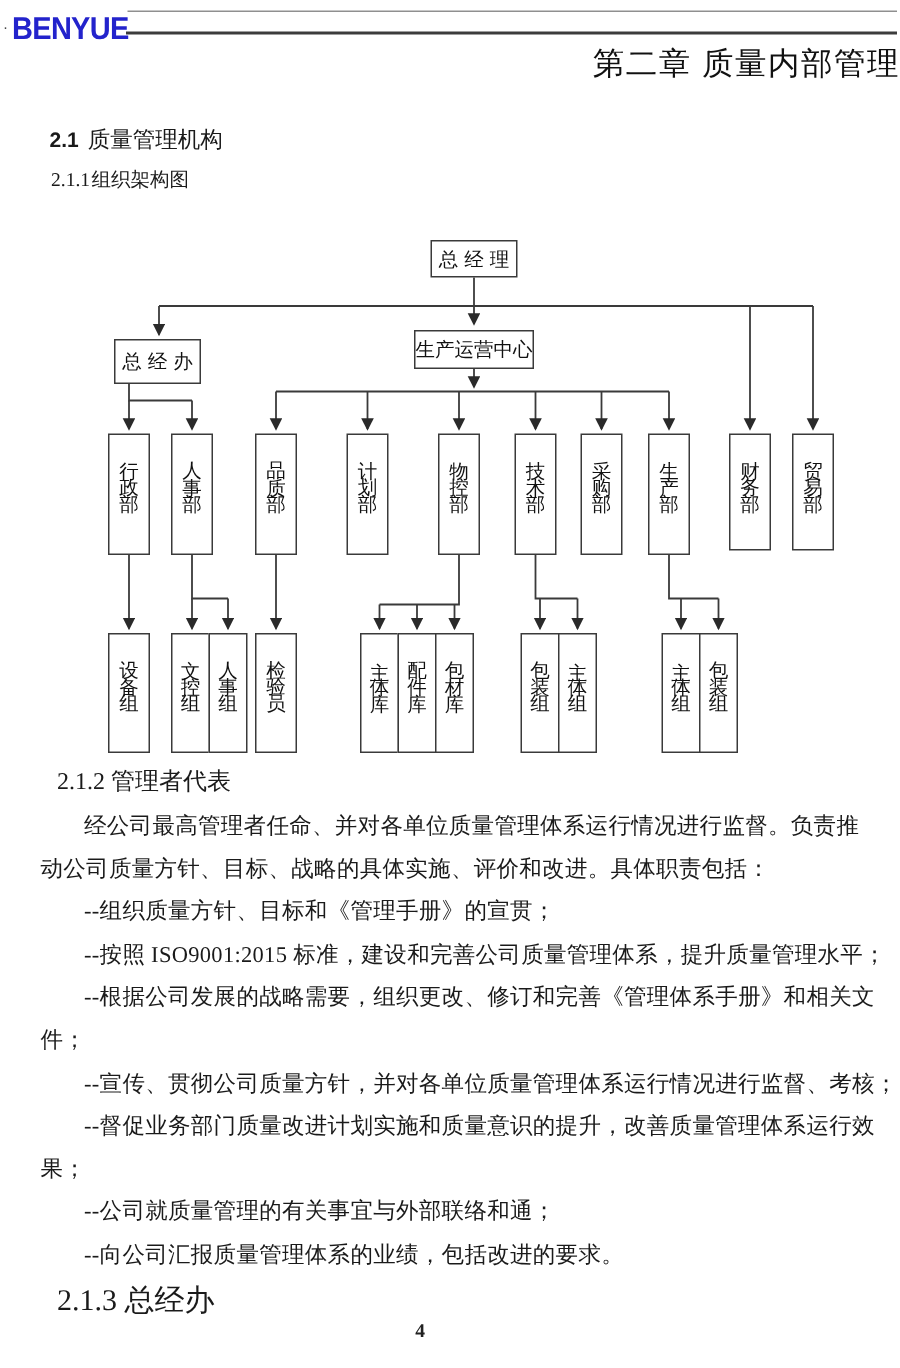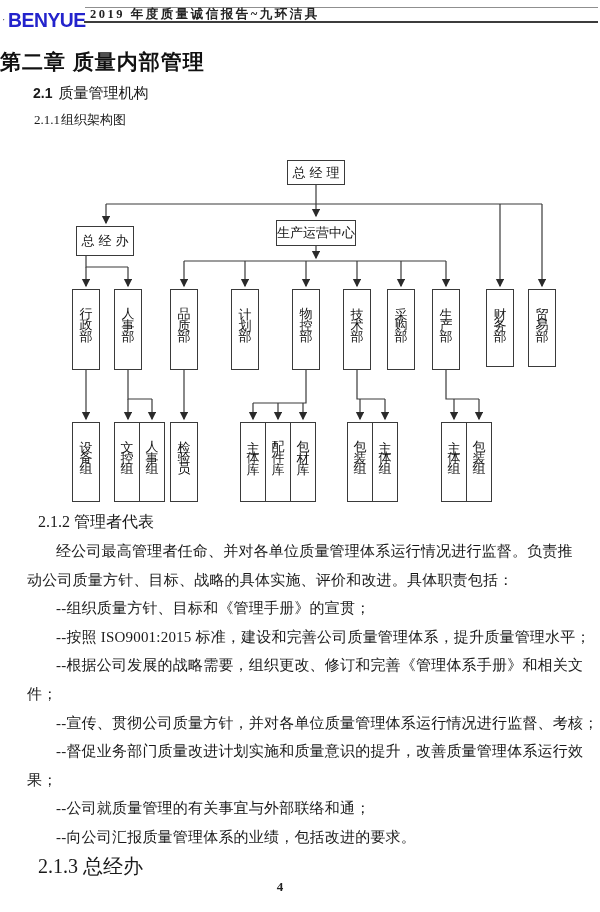--- a/index.html
+++ b/index.html
@@ -7,22 +7,22 @@
         font-family:"Liberation Serif","DejaVu Serif",serif;color:#1a1a1a;}
   
   .hdr-rule-top{position:absolute;left:85px;top:7px;width:513px;height:1px;background:#8f8f8f;}
   .hdr-rule-bot{position:absolute;left:84px;top:21px;width:514px;height:2px;background:#3c3c3c;}
   .logo{position:absolute;left:2px;top:8px;display:flex;align-items:center;gap:3px;}
   .logo .dot{color:#444;font-size:10px;line-height:10px;}
   .logo .word{color:#2323cc;font-family:"Liberation Sans","DejaVu Sans",sans-serif;
               font-weight:bold;font-size:21px;letter-spacing:-0.5px;transform:scaleX(.92);transform-origin:left;}
   .hdr-title{position:absolute;left:90px;top:6px;font-size:12.5px;font-weight:bold;letter-spacing:2.5px;color:#222;}
   
-  .doc-title{position:absolute;left:0;top:48px;width:100%;text-align:left;
-             font-family:"Liberation Sans","DejaVu Sans",sans-serif;font-weight:bold;
+  .doc-title{position:absolute;left:0;top:28px;width:100%;text-align:right;
+             font-family:"Liberation Sans","DejaVu Sans",sans-serif;font-weight:normal;
              font-size:21px;letter-spacing:1px;color:#111;}
   .sec21{position:absolute;left:33px;top:84px;font-size:15px;}
   .sec21 .num{font-family:"Liberation Sans","DejaVu Sans",sans-serif;font-weight:bold;font-size:14px;margin-right:6px;text-align:center;}
   .sec211{position:absolute;left:34px;top:111px;font-size:13px;}
   .sec211 .num{margin-right:1px;}
   
   .chart{position:absolute;left:0;top:0;width:600px;height:912px;pointer-events:none;padding-left:15px;}
   .chart svg{position:absolute;left:0;top:0;}
   .box{position:absolute;box-sizing:border-box;border:1px solid #3a3a3a;background:#fff;font-size:13px;color:#111;}
   .hbox{display:flex;align-items:center;justify-content:center;}
@@ -43,21 +43,20 @@
 <body>
 
 <div class="page">
 
   <div class="hdr-rule-top"></div>
   <div class="hdr-rule-bot"></div>
   <div class="logo">
     <span class="dot">·</span>
     <span class="word">BENYUE</span>
   </div>
-  <div class="hdr-title">2019 年度质量诚信报告~九环洁具</div>
 
   <div class="doc-title">第二章 质量内部管理</div>
   <div class="sec21">
     <span class="num">2.1</span><span>质量管理机构</span>
   </div>
   <div class="sec211">
     <span class="num">2.1.1</span><span>组织架构图</span>
   </div>
 
   <div class="chart">

